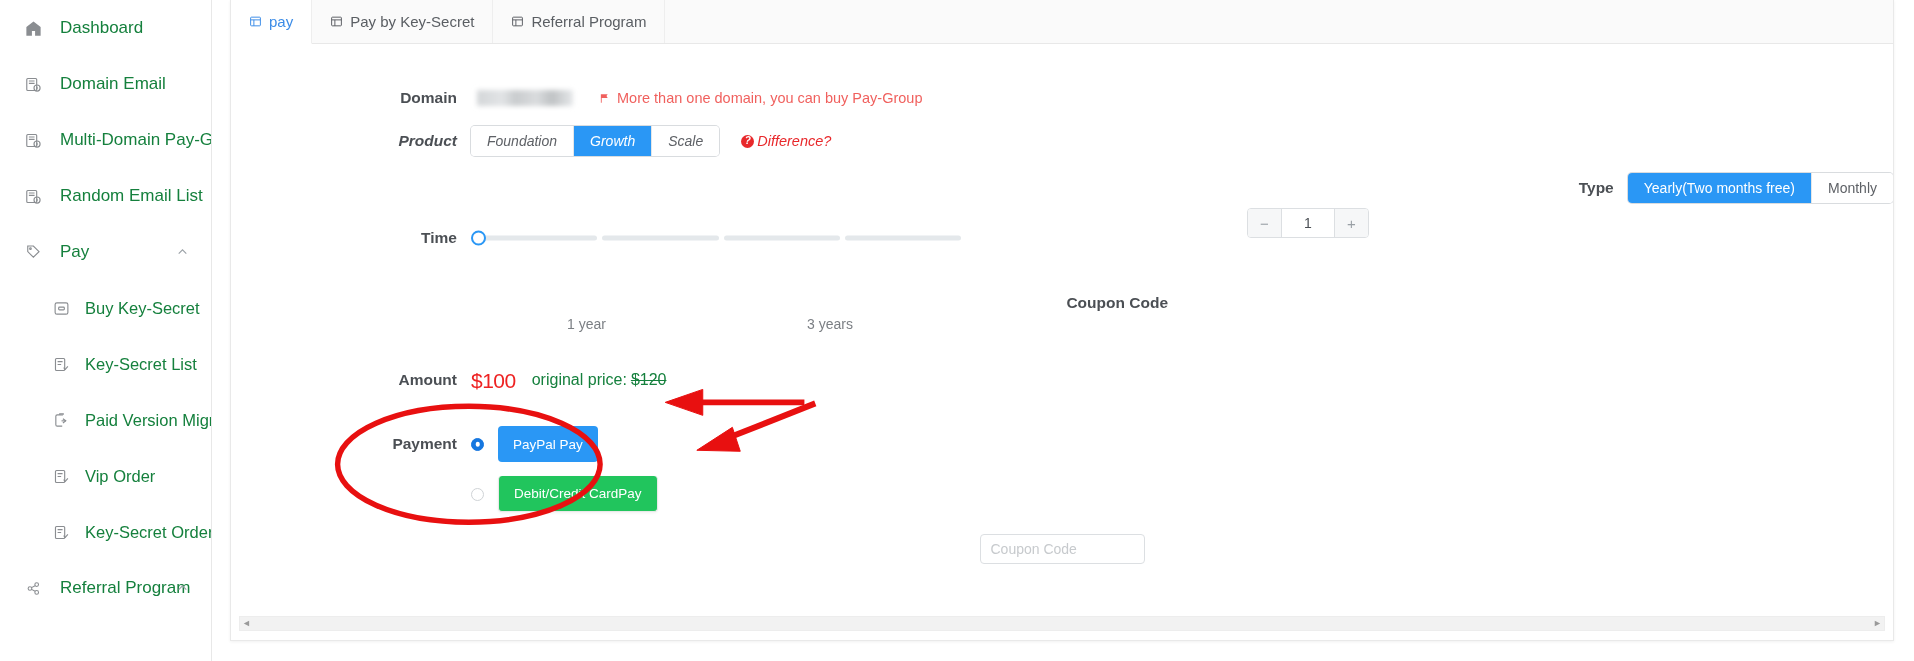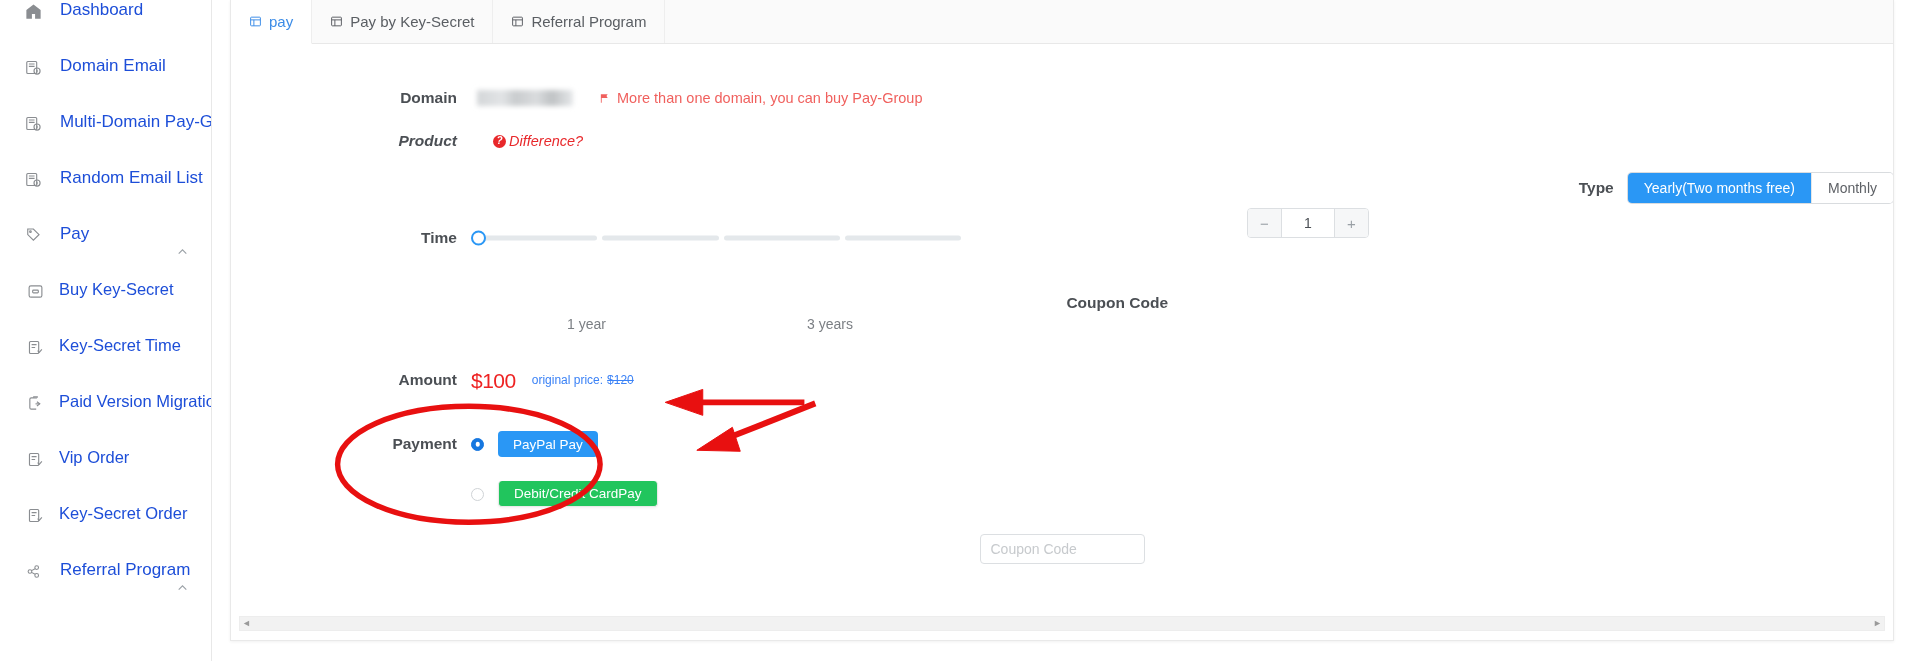--- a/index.html
+++ b/index.html
@@ -16,43 +16,43 @@
   .sidebar {
     width: 212px; height: 661px;
     background: #ffffff;
     border-right: 1px solid #e8e8e8;
     flex: 0 0 212px;
     position: relative;
     overflow: hidden;
   }
   .nav-item {
     height: 56px;
-    display: flex; 
+    display: flex; align-items: center;
     padding-left: 22px;
-    color: #1d4ed8;
+    color: #15803d;
     font-size: 17px;
     cursor: pointer;
     position: relative;
   }
   .nav-item .nav-ico {
     width: 22px; height: 22px;
     flex: 0 0 22px;
     margin-right: 16px;
     display: flex; align-items: center; justify-content: center;
     color: #8a8d91;
   }
   .nav-item .nav-ico svg { display:block; }
   .nav-item .nav-label { white-space: nowrap; }
   .nav-item .nav-arrow {
     position: absolute; right: 22px; top: 50%;
     transform: translateY(-50%);
     color: #9aa0a6;
     display: flex; align-items: center;
   }
-  .nav-item.child { padding-left: 25px; font-size: 16.5px; }
+  .nav-item.child { padding-left: 51px; font-size: 16.5px; }
   .nav-item.child .nav-ico { width: 20px; flex: 0 0 20px; margin-right: 14px; }
 
   
   .main {
     flex: 1 1 auto;
     padding: 0 20px 0 18px;
     background: #ffffff;
     position: relative;
     height: 661px;
   }
@@ -245,22 +245,22 @@
   
   .row-amount { height: 48px; margin-top: 20px; }
   .amount-big {
     color: #ee2222;
     font-size: 21px;
     line-height: 1;
     letter-spacing: -0.5px;
   }
   .amount-orig {
     margin-left: 16px;
-    font-size: 12px;
-    color: #3b82f6;
+    font-size: 16px;
+    color: #15803d;
     display: flex; align-items: baseline; gap: 4px;
   }
   .amount-orig .strike { text-decoration: line-through; }
 
   
   .row-pay1 { height: 44px; margin-top: 18px; }
   .row-pay2 { height: 44px; margin-top: 6px; }
   .radio {
     width: 13px; height: 13px;
     border-radius: 50%;
@@ -273,21 +273,21 @@
   }
   .radio.on { border-color: #1677e0; background: #1677e0; }
   .radio.on::after {
     content: "";
     position: absolute; left: 50%; top: 50%;
     transform: translate(-50%,-50%);
     width: 4.5px; height: 4.5px; border-radius: 50%;
     background: #fff;
   }
   .pay-btn {
-    height: 26px;
+    height: 36px;
     padding: 0 15px;
     border-radius: 4px;
     font-size: 13.5px;
     color: #fff;
     display: flex; align-items: center; justify-content: center;
     cursor: pointer;
     white-space: nowrap;
     font-weight: 500;
   }
   .pay-btn.paypal { background: #2a97f5; }
@@ -386,21 +386,21 @@
     </div>
 
     <div class="nav-item child">
       <span class="nav-ico">
         <svg width="17" height="17" viewBox="0 0 24 24" fill="none" stroke="currentColor" stroke-width="1.6">
             <rect x="3.5" y="3.5" width="13" height="17" rx="1.5"></rect>
             <path d="M6.5 8h7M6.5 12h5"></path>
             <path d="M15 16.5l2.3 2.3 3.7-4"></path>
           </svg>
       </span>
-      <span class="nav-label">Key-Secret Time</span>
+      <span class="nav-label">Key-Secret List</span>
     </div>
 
     <div class="nav-item child">
       <span class="nav-ico">
         <svg width="17" height="17" viewBox="0 0 24 24" fill="none" stroke="currentColor" stroke-width="1.6">
             <path d="M14 4H6a2 2 0 0 0-2 2v12a2 2 0 0 0 2 2h7"></path>
             <path d="M9.5 4V2.5h5V4"></path>
             <path d="M14 9.5l4 3-4 3"></path>
             <path d="M12 12.5h6"></path>
           </svg>
@@ -496,20 +496,25 @@
                   </svg>
               </span>
               <span>More than one domain, you can buy Pay-Group</span>
             </span>
           </div>
         </div>
 
         <div class="row row-product">
           <div class="row-label">Product</div>
           <div class="row-ctl">
+            <div class="seg">
+              <div class="opt">Foundation</div>
+              <div class="opt sel">Growth</div>
+              <div class="opt">Scale</div>
+            </div>
             <span class="diff-link">
               <span class="q-badge">?</span>
               <span>Difference?</span>
             </span>
           </div>
         </div>
 
         <div class="row row-type">
           <div class="row-label">Type</div>
           <div class="row-ctl">

